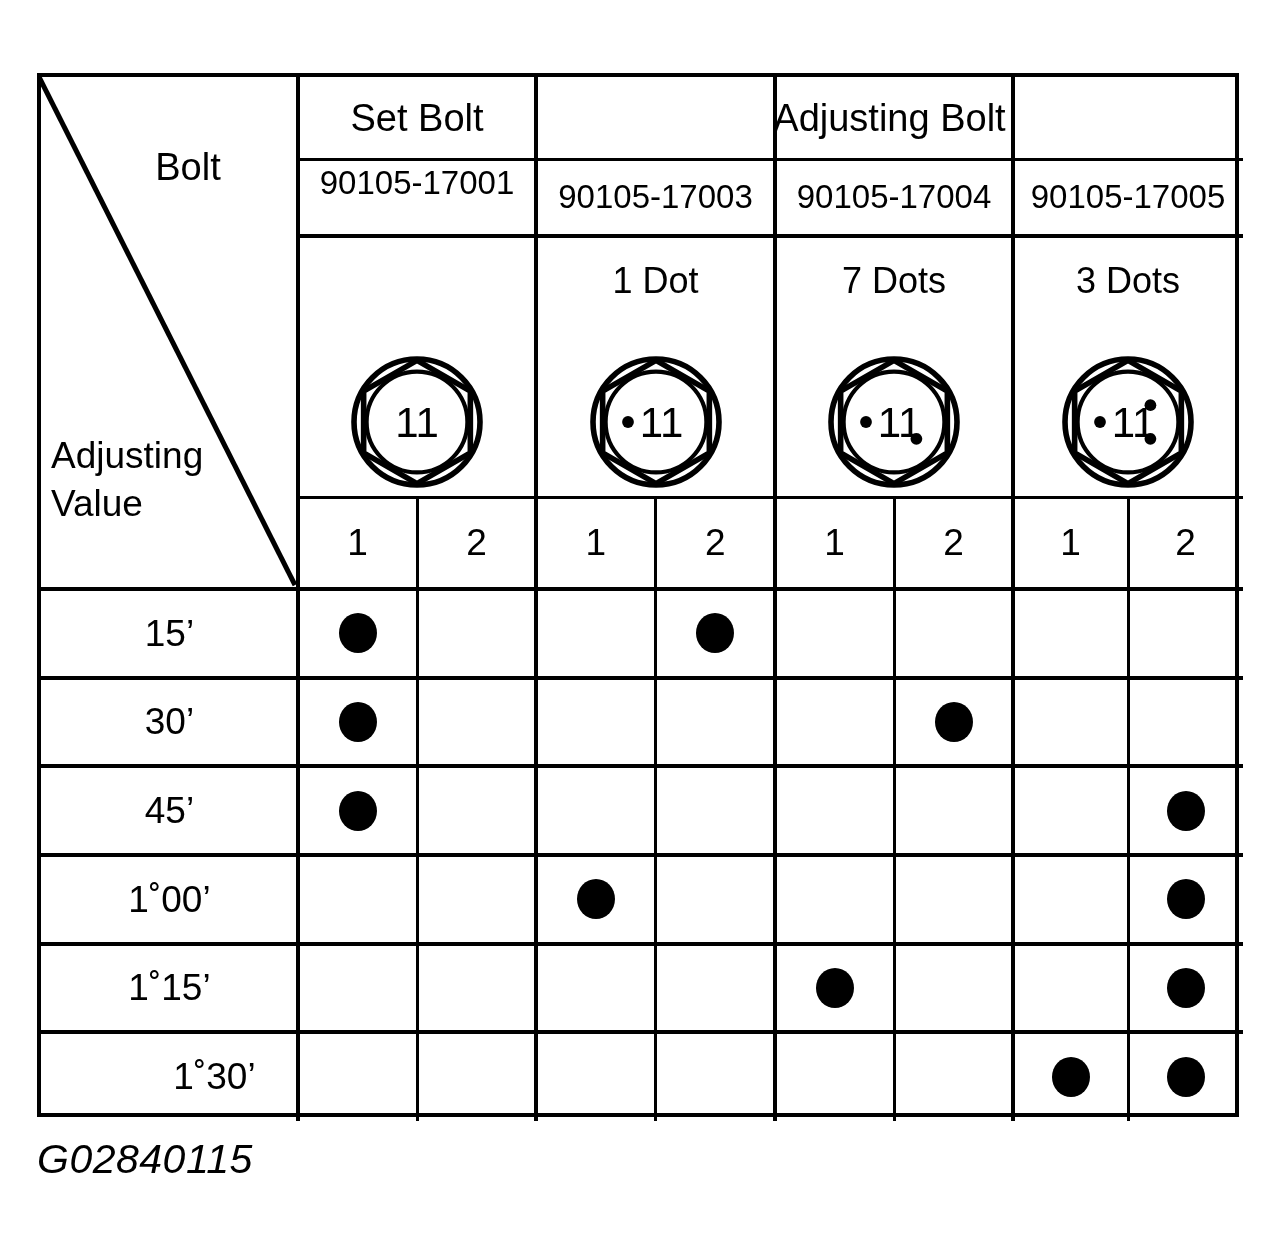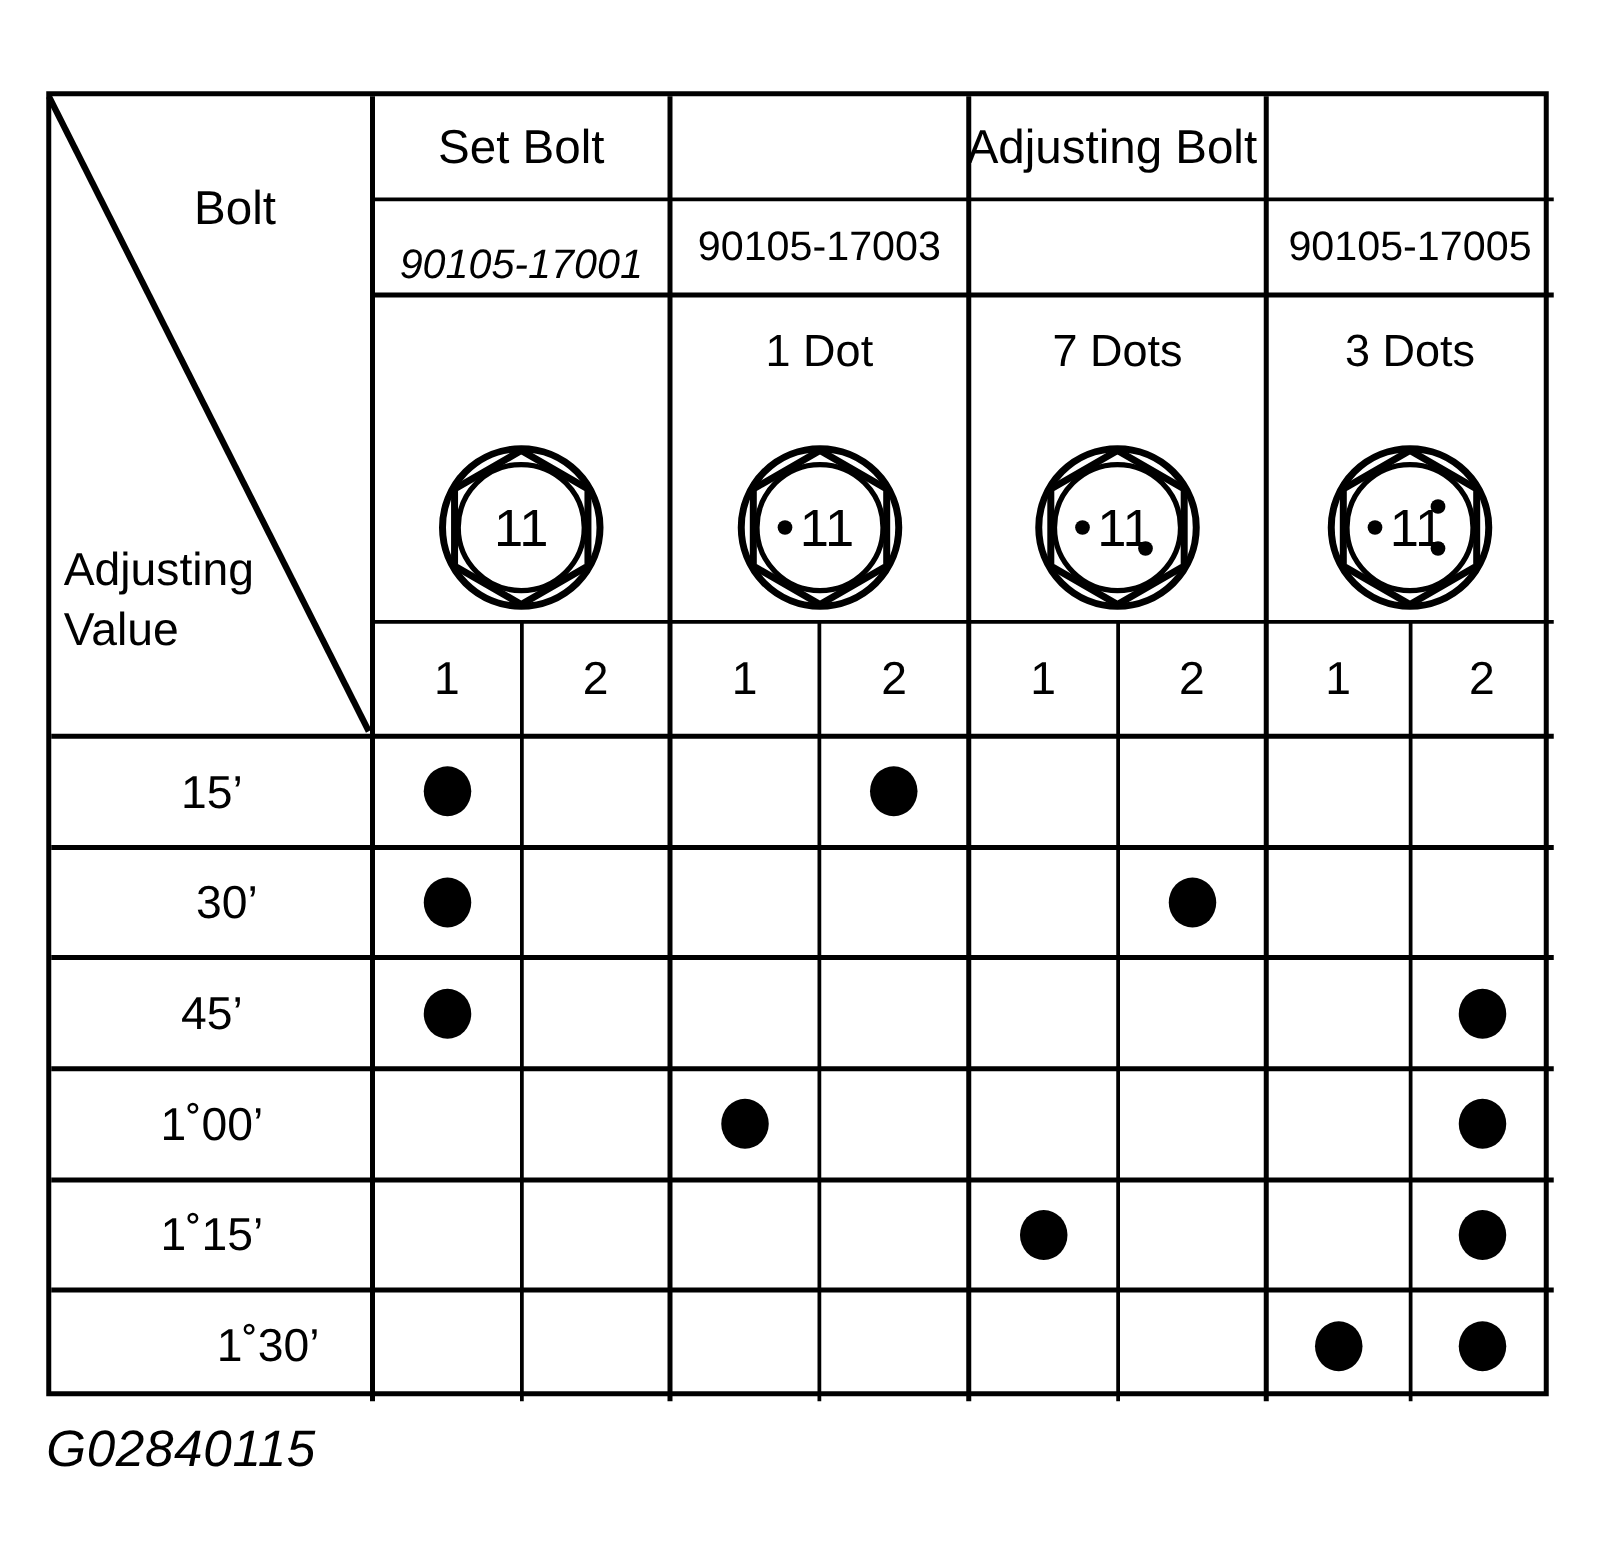--- a/index.html
+++ b/index.html
@@ -117,22 +117,23 @@
     <div class="hline thick" style="top: 776px; left: 0px; width: 1202px;"></div>
     <div class="hline thick" style="top: 864.667px; left: 0px; width: 1202px;"></div>
     <div class="hline thick" style="top: 953.333px; left: 0px; width: 1202px;"></div>
     <div class="cell corner-bolt" style="left: 57px; top: 55px; width: 180px; height: 70px;">Bolt</div>
     <div class="cell grp-title" style="left: 257px; top: 0px; width: 238px; height: 82px;">Set Bolt</div>
     <div class="cell corner-adj" style="left: 10px; top: 355px; width: 210px; height: 100px; justify-content: flex-start; flex-direction: column; align-items: flex-start;">
       <div>Adjusting</div>
       <div>Value</div>
     </div>
     <div class="cell grp-title" style="left: 495px; top: 0px; width: 707px; height: 82px;">Adjusting Bolt</div>
-    <div class="cell partnum" style="left: 257px; top: 96px; width: 238px; height: 77px; font-style: italic;">90105-17001</div>
+    <div class="cell partnum" style="left: 257px; top: 68px; width: 238px; height: 77px;">90105-17001</div>
     <div class="cell partnum" style="left: 495px; top: 82px; width: 239px; height: 77px;">90105-17003</div>
+    <div class="cell partnum" style="left: 734px; top: 82px; width: 238px; height: 77px;">90105-17004</div>
     <div class="cell partnum" style="left: 972px; top: 82px; width: 230px; height: 77px;">90105-17005</div>
     <div class="bolt-pic" style="left: 306px; top: 275px;"><svg viewBox="0 0 100 100" class="bolt-pic-svg" width="100%" height="100%">
         <circle cx="50" cy="50" r="45" fill="none" stroke="#000" stroke-width="4"></circle>
         <polygon points="50.00,6.00 88.11,28.00 88.11,72.00 50.00,94.00 11.89,72.00 11.89,28.00" fill="none" stroke="#000" stroke-width="4"></polygon>
         <circle cx="50" cy="50" r="36" fill="#fff" fill-opacity="0" stroke="#000" stroke-width="3"></circle>
         <text x="50" y="50" text-anchor="middle" dominant-baseline="central" font-family="&quot;Liberation Sans&quot;, sans-serif" font-size="30" fill="#000">11</text>
       </svg></div>
     <div class="cell dotlabel" style="left: 495px; top: 169px; width: 239px; height: 70px;">1 Dot</div>
     <div class="bolt-pic" style="left: 544.5px; top: 275px;"><svg viewBox="0 0 100 100" class="bolt-pic-svg" width="100%" height="100%">
         <circle cx="50" cy="50" r="45" fill="none" stroke="#000" stroke-width="4"></circle>
@@ -174,21 +175,21 @@
     </div>
     <div class="cell" style="left: 376px; top: 512px; width: 119px; height: 88.6667px;"></div>
     <div class="cell" style="left: 495px; top: 512px; width: 119.5px; height: 88.6667px;"></div>
     <div class="cell" style="left: 614.5px; top: 512px; width: 119.5px; height: 88.6667px; position: absolute;">
       <div class="mark" style="left: 50%; top: 50%; position: absolute;"></div>
     </div>
     <div class="cell" style="left: 734px; top: 512px; width: 119px; height: 88.6667px;"></div>
     <div class="cell" style="left: 853px; top: 512px; width: 119px; height: 88.6667px;"></div>
     <div class="cell" style="left: 972px; top: 512px; width: 115px; height: 88.6667px;"></div>
     <div class="cell" style="left: 1087px; top: 512px; width: 115px; height: 88.6667px;"></div>
-    <div class="cell rowlabel" style="left: 12px; top: 600.667px; width: 257px; height: 88.6667px;">30’</div>
+    <div class="cell rowlabel" style="left: 0px; top: 600.667px; width: 257px; height: 88.6667px;">30’</div>
     <div class="cell" style="left: 257px; top: 600.667px; width: 119px; height: 88.6667px; position: absolute;">
       <div class="mark" style="left: 50%; top: 50%; position: absolute;"></div>
     </div>
     <div class="cell" style="left: 376px; top: 600.667px; width: 119px; height: 88.6667px;"></div>
     <div class="cell" style="left: 495px; top: 600.667px; width: 119.5px; height: 88.6667px;"></div>
     <div class="cell" style="left: 614.5px; top: 600.667px; width: 119.5px; height: 88.6667px;"></div>
     <div class="cell" style="left: 734px; top: 600.667px; width: 119px; height: 88.6667px;"></div>
     <div class="cell" style="left: 853px; top: 600.667px; width: 119px; height: 88.6667px; position: absolute;">
       <div class="mark" style="left: 50%; top: 50%; position: absolute;"></div>
     </div>

